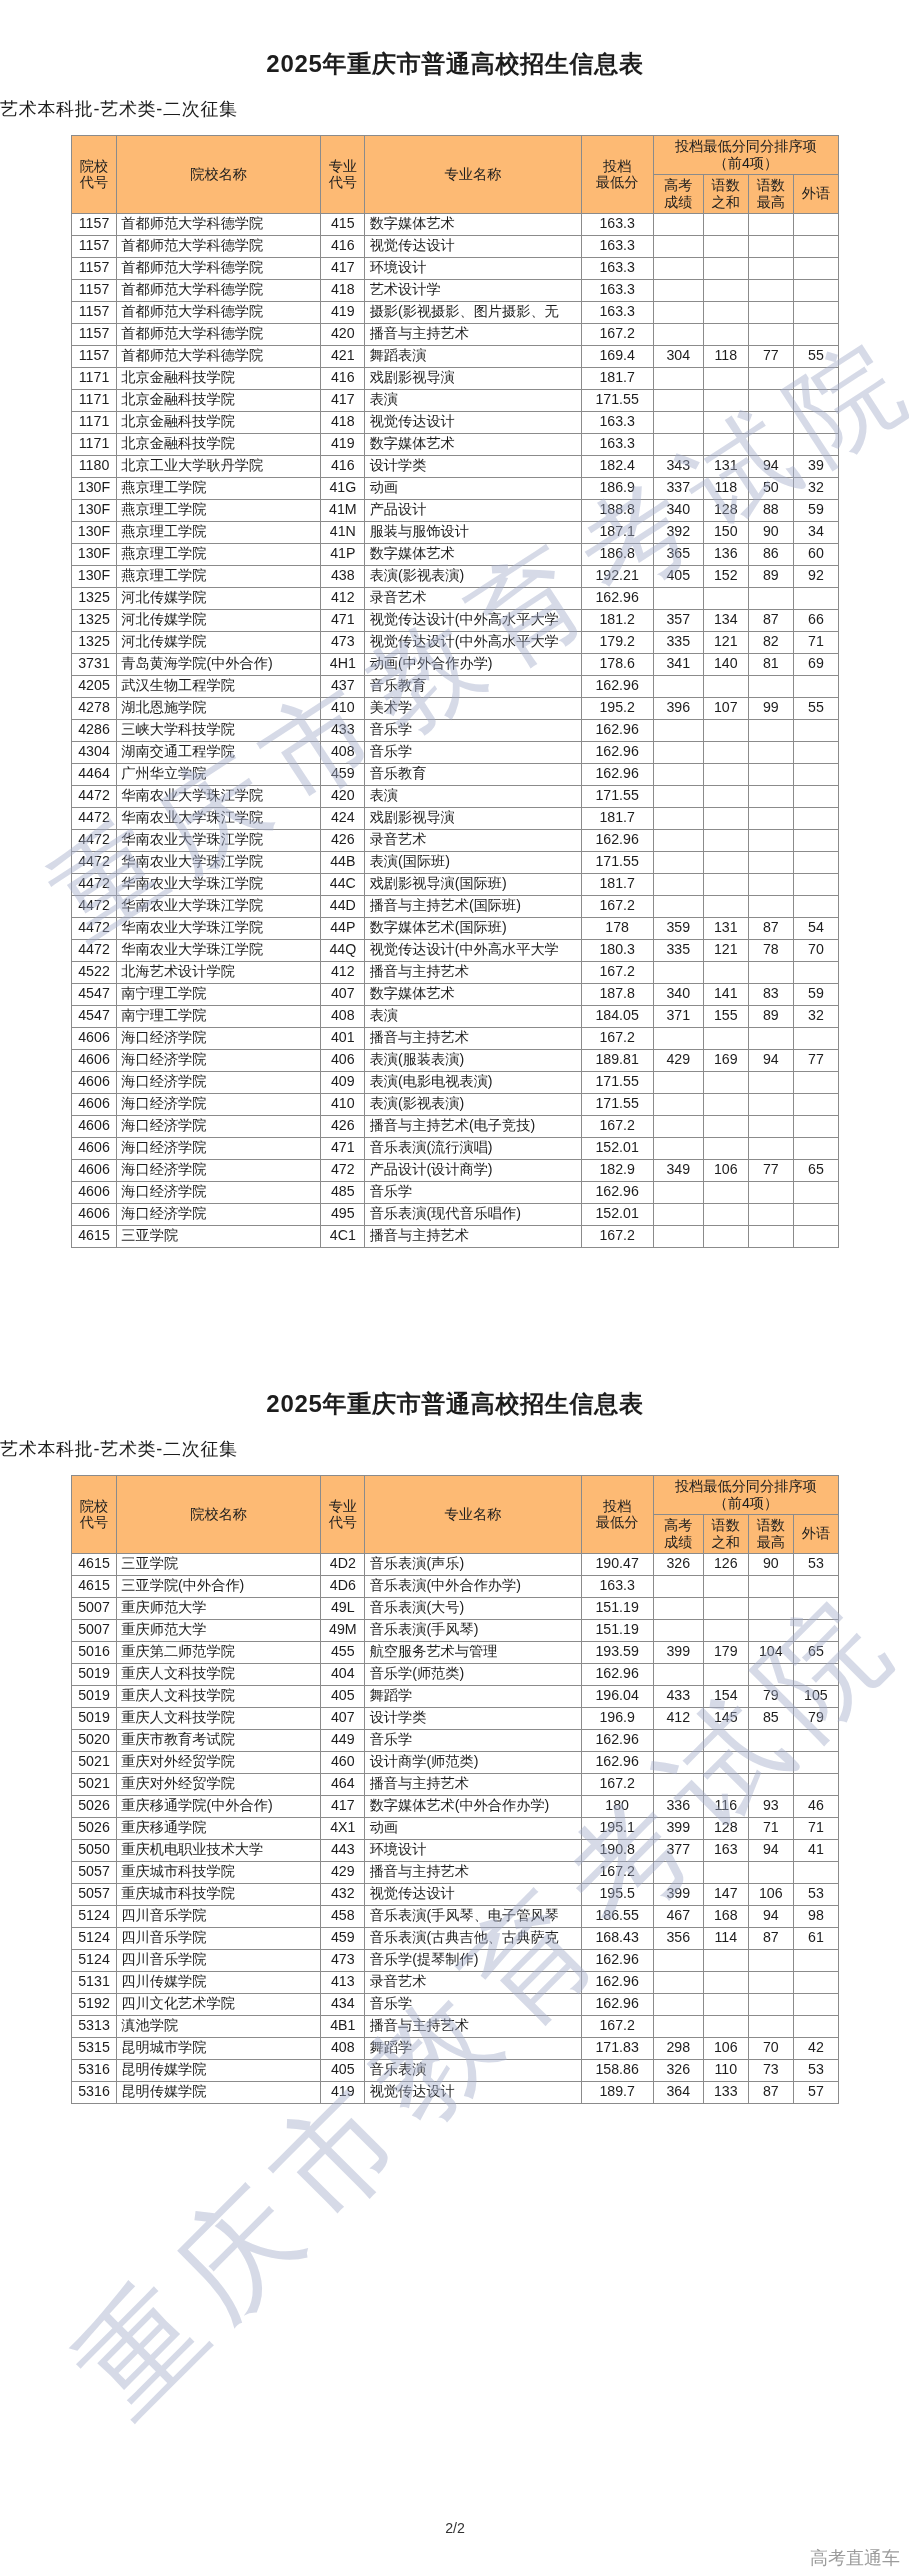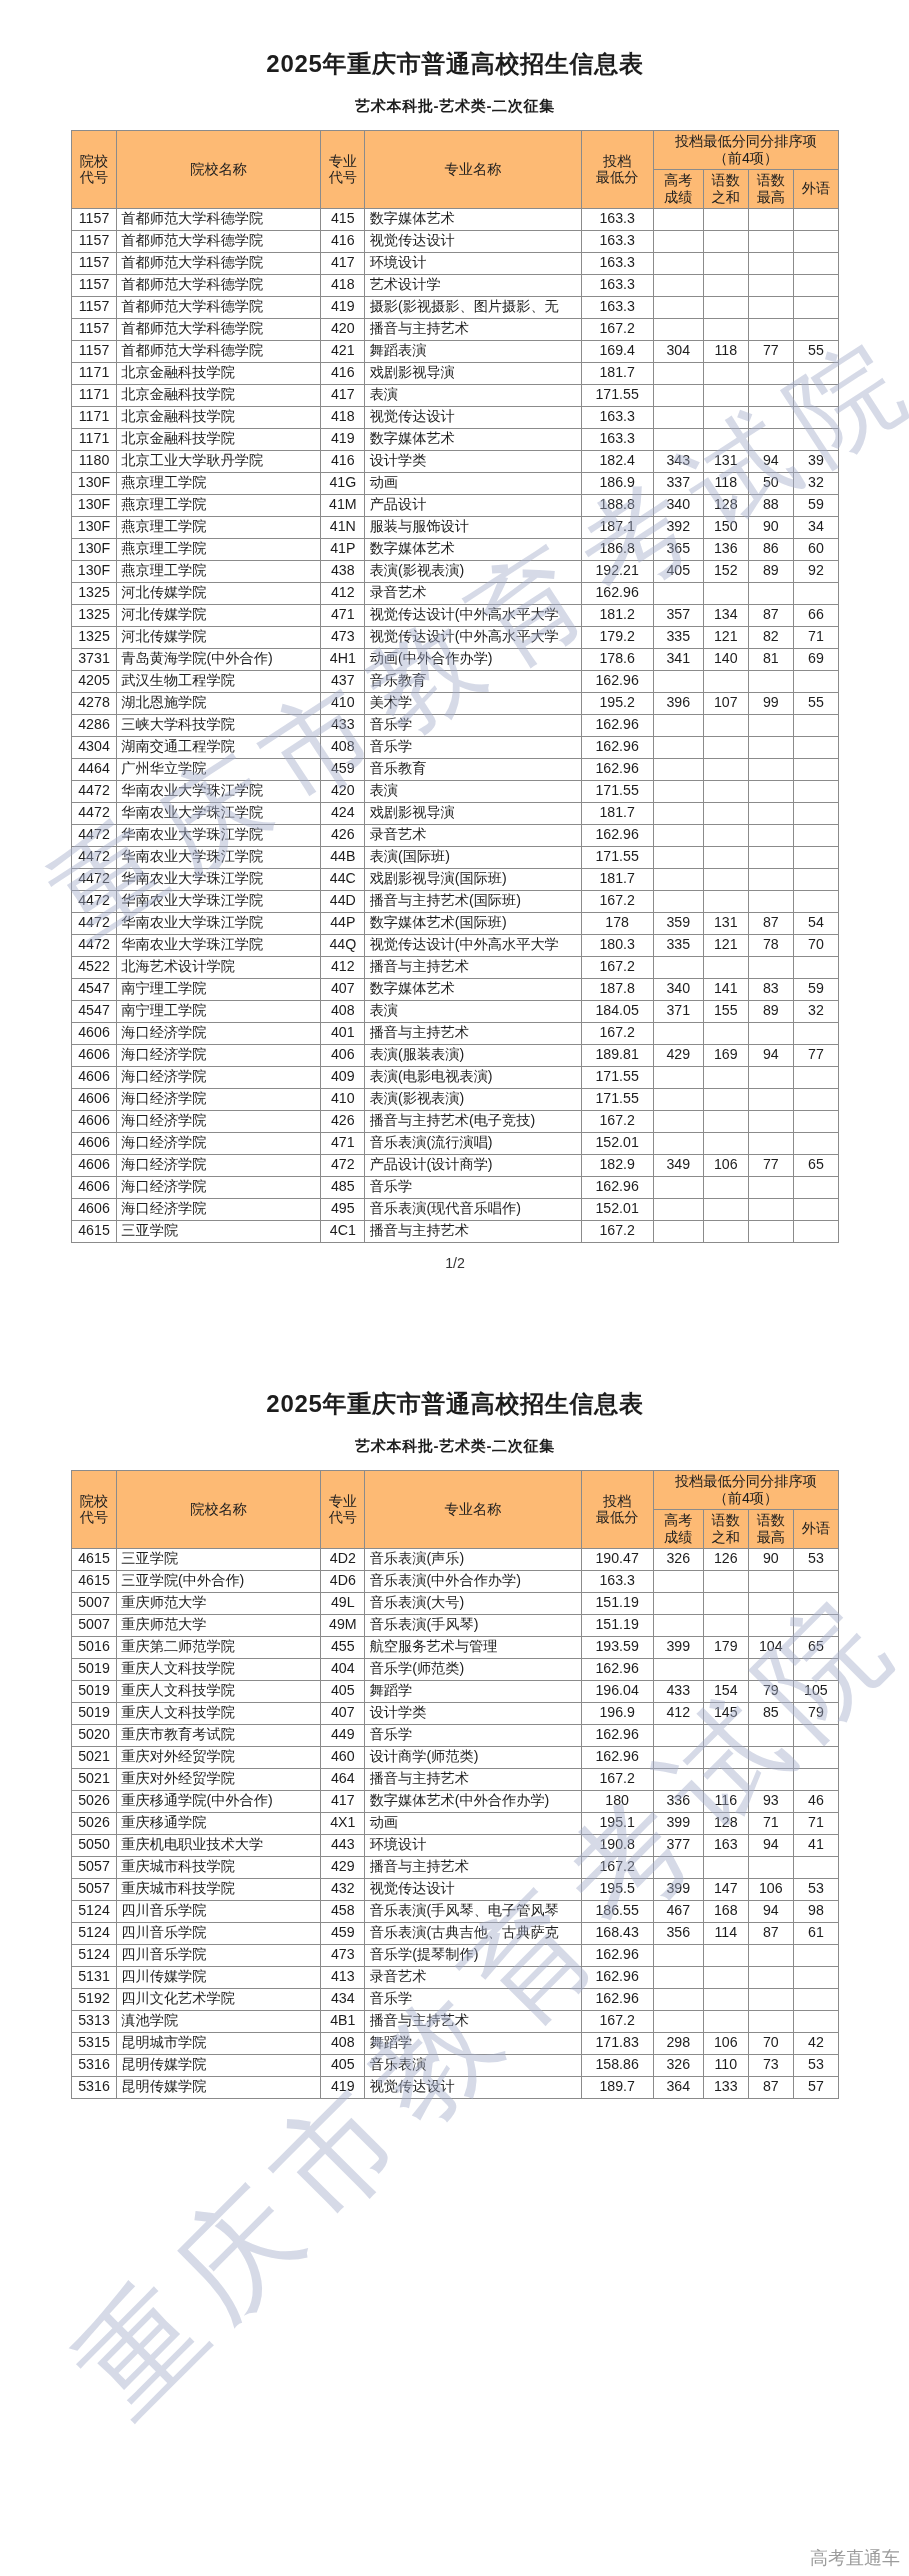--- a/index.html
+++ b/index.html
@@ -1,21 +1,21 @@
 <!DOCTYPE html>
 <html style="font-size:11.4px"><head>
 <meta charset="utf-8">
 <style>
   * { margin:0; padding:0; box-sizing:border-box; }
   html,body { background:#ffffff; }
   body { width:910px; font-family:"Liberation Sans","DejaVu Sans",sans-serif; color:#1d1d1d; }
   .doc { position:relative; width:910px; height:2576px; background:#fff; overflow:hidden; }
   .sheet { position:relative; width:910px; height:1288px; }
   .title { text-align:center; font-size:24px; font-weight:bold; padding-top:48px; letter-spacing:0.7px; }
-  .subtitle { text-align:center; font-size:15px; font-weight:bold; margin-top:17px; letter-spacing:0.7px; }
+  .subtitle { text-align:left; font-size:18px; font-weight:normal; margin-top:17px; letter-spacing:0.7px; }
   table.grid { border-collapse:collapse; table-layout:fixed; width:768px; margin:14.2px auto 0 auto; }
   .grid th, .grid td { border:0.7px solid #8b8b8b; font-size:14.2px; overflow:hidden; }
   .grid th { background:#fdba74; font-weight:normal; white-space:pre-line; text-align:center; padding:2.1px 2.8px; line-height:1.18; }
   .grid td { height:22px; padding:0 4.3px; white-space:nowrap; line-height:1.1; }
   .grid td.al { text-align:left; }
   .grid td.ac { text-align:center; }
   .grid tr.subhead th { height:36px; }
   .pagenum { text-align:center; font-size:14.2px; margin-top:12.8px; color:#333; }
   .pagenum.abs { position:absolute; left:0; right:0; bottom:40px; margin-top:0; }
   .watermark { position:absolute; font-size:107px; letter-spacing:18.5px; white-space:nowrap;
@@ -582,21 +582,20 @@
             <td class="al">播音与主持艺术</td>
             <td class="ac">167.2</td>
             <td class="ac"></td>
             <td class="ac"></td>
             <td class="ac"></td>
             <td class="ac"></td>
           </tr>
         </tbody>
     </table>
 
-    <div class="pagenum">1/2</div>
     <div class="watermark wm1">重庆市教育考试院</div>
   </div>
 
   <div class="sheet">
     <div class="title" style="padding-top:100px;">2025年重庆市普通高校招生信息表</div>
     <div class="subtitle">艺术本科批-艺术类-二次征集</div>
 
     <table class="grid">
       <colgroup>
         <col style="width:45px">
@@ -904,18 +903,19 @@
             <td class="al">视觉传达设计</td>
             <td class="ac">189.7</td>
             <td class="ac">364</td>
             <td class="ac">133</td>
             <td class="ac">87</td>
             <td class="ac">57</td>
           </tr>
         </tbody>
     </table>
 
+    <div class="pagenum abs">2/2</div>
     <div class="watermark wm2">重庆市教育考试院</div>
   </div>
 
   <div class="brand">高考直通车</div>
 </div>
 
 
 </body></html>

